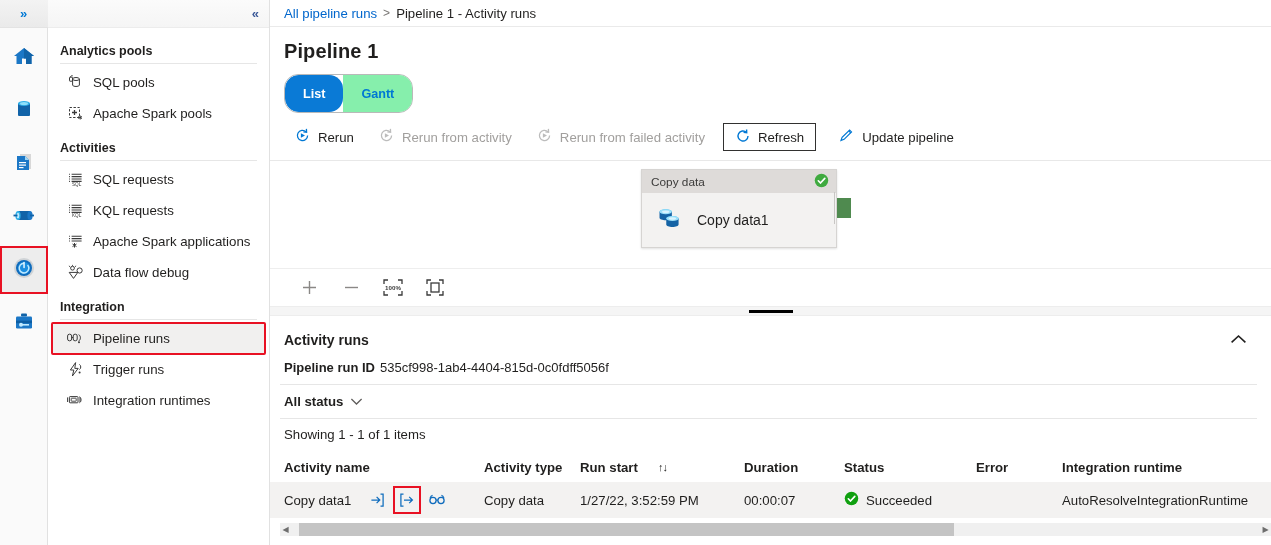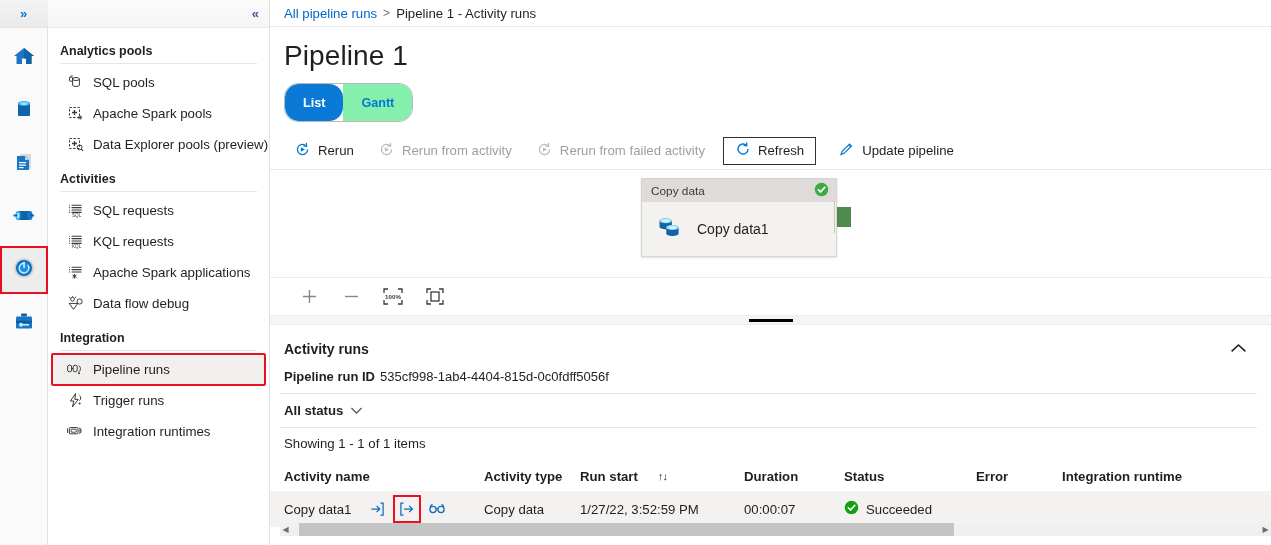--- a/index.html
+++ b/index.html
@@ -80,42 +80,42 @@
   .breadcrumb {
     height: 27px; display: flex; align-items: center; gap: 6px;
     padding-left: 14px; font-size: 13.2px;
     border-bottom: 1px solid #eaeaea;
   }
   .bc-link { color: #0066cc; cursor: pointer; }
   .bc-sep { color: #797775; font-size: 12px; }
   .bc-cur { color: #201f1e; }
 
   .page-title {
-    font-size: 28px; font-weight: 400; color: #201f1e;
+    font-size: 20px; font-weight: 700; color: #201f1e;
     padding: 13px 0 0 14px; letter-spacing: .1px;
   }
 
   .pivot-wrap { padding: 11px 0 0 14px; }
   .pivot {
     display: inline-flex; align-items: stretch;
     border: 1px solid #b9b9b9; border-radius: 14px; overflow: hidden;
     height: 39px; background: #fff;
   }
   .pivot-btn {
     font-size: 12.6px; font-weight: 600; padding: 0 18px;
     display: flex; align-items: center; cursor: pointer;
     color: #0078d4; background: #86efac; border: none;
     font-family: inherit;
   }
   .pivot-btn.active {
     background: #0a7ad6; color: #fff; border-radius: 14px;
   }
 
   .toolbar {
-    display: flex; align-items: center; gap: 0;
+    display: flex; gap: 0;
     height: 38px; margin-top: 10px; padding-left: 12px;
     border-bottom: 1px solid #e8e8e8;
   }
   .tb-btn {
     display: flex; align-items: center; gap: 7px;
     height: 28px; padding: 0 11px; font-size: 13.2px;
     color: #201f1e; cursor: pointer; background: transparent;
     border: 1px solid transparent; font-family: inherit; white-space: nowrap;
   }
   .tb-btn.disabled { color: #a19f9d; cursor: default; }
@@ -324,31 +324,20 @@
         <span class="sb-ico">
           <svg width="17" height="17" viewBox="0 0 17 17">
             <rect x="2.5" y="2.5" width="10" height="10" fill="none" stroke="#3a3a3a" stroke-width="1" stroke-dasharray="2.4 1.6"></rect>
             <path d="M7.5 5 v5 M5 7.5 h5" stroke="#3a3a3a" stroke-width="1.3"></path>
             <path d="M13.2 10.5 v4 M11.4 11.5 l3.6 2 M15 11.5 l-3.6 2" stroke="#3a3a3a" stroke-width="1"></path>
           </svg>
         </span>
         <span>Apache Spark pools</span>
       </div>
 
-      <div class="sb-item">
-        <span class="sb-ico">
-          <svg width="17" height="17" viewBox="0 0 17 17">
-            <rect x="2.5" y="2.5" width="10" height="10" fill="none" stroke="#3a3a3a" stroke-width="1" stroke-dasharray="2.4 1.6"></rect>
-            <path d="M7.5 5 v5 M5 7.5 h5" stroke="#3a3a3a" stroke-width="1.3"></path>
-            <circle cx="12.6" cy="11.4" r="2.4" fill="none" stroke="#3a3a3a" stroke-width="1"></circle>
-            <path d="M14.4 13.2 l1.7 1.7" stroke="#3a3a3a" stroke-width="1.2"></path>
-          </svg>
-        </span>
-        <span>Data Explorer pools (preview)</span>
-      </div>
 
       <div class="sb-group-title" style="padding-top:12px">Activities</div>
       <div class="sb-rule"></div>
 
       <div class="sb-item">
         <span class="sb-ico">
           <svg width="17" height="17" viewBox="0 0 17 17">
             <path d="M2 3.2 h.9 M2 5.6 h.9 M2 8 h.9 M2 10.4 h.9" stroke="#3a3a3a" stroke-width="1.1"></path>
             <path d="M4.6 3.2 h10 M4.6 5.6 h10 M4.6 8 h10 M4.6 10.4 h10" stroke="#3a3a3a" stroke-width="1.1"></path>
             <text x="5" y="15.4" font-size="4.6" font-family="Liberation Sans" fill="#3a3a3a">SQL</text>
@@ -639,20 +628,21 @@
           <div class="c-status">
             <span>
               <svg width="15" height="15" viewBox="0 0 16 16">
                 <circle cx="8" cy="8" r="7.2" fill="#10a010"></circle>
                 <path d="M4.6 8.3 l2.3 2.4 l4.6 -5" fill="none" stroke="#fff" stroke-width="1.8" stroke-linecap="round" stroke-linejoin="round"></path>
               </svg>
             </span>
             <span>Succeeded</span>
           </div>
           <div class="c-err"></div>
+          <div class="c-irt">AutoResolveIntegrationRuntime</div>
         </div>
       </div>
 
       <div class="hscroll">
         <div class="hs-arrow">◀</div>
         <div class="hs-track">
           <div class="hs-thumb"></div>
         </div>
         <div class="hs-arrow">▶</div>
       </div>

